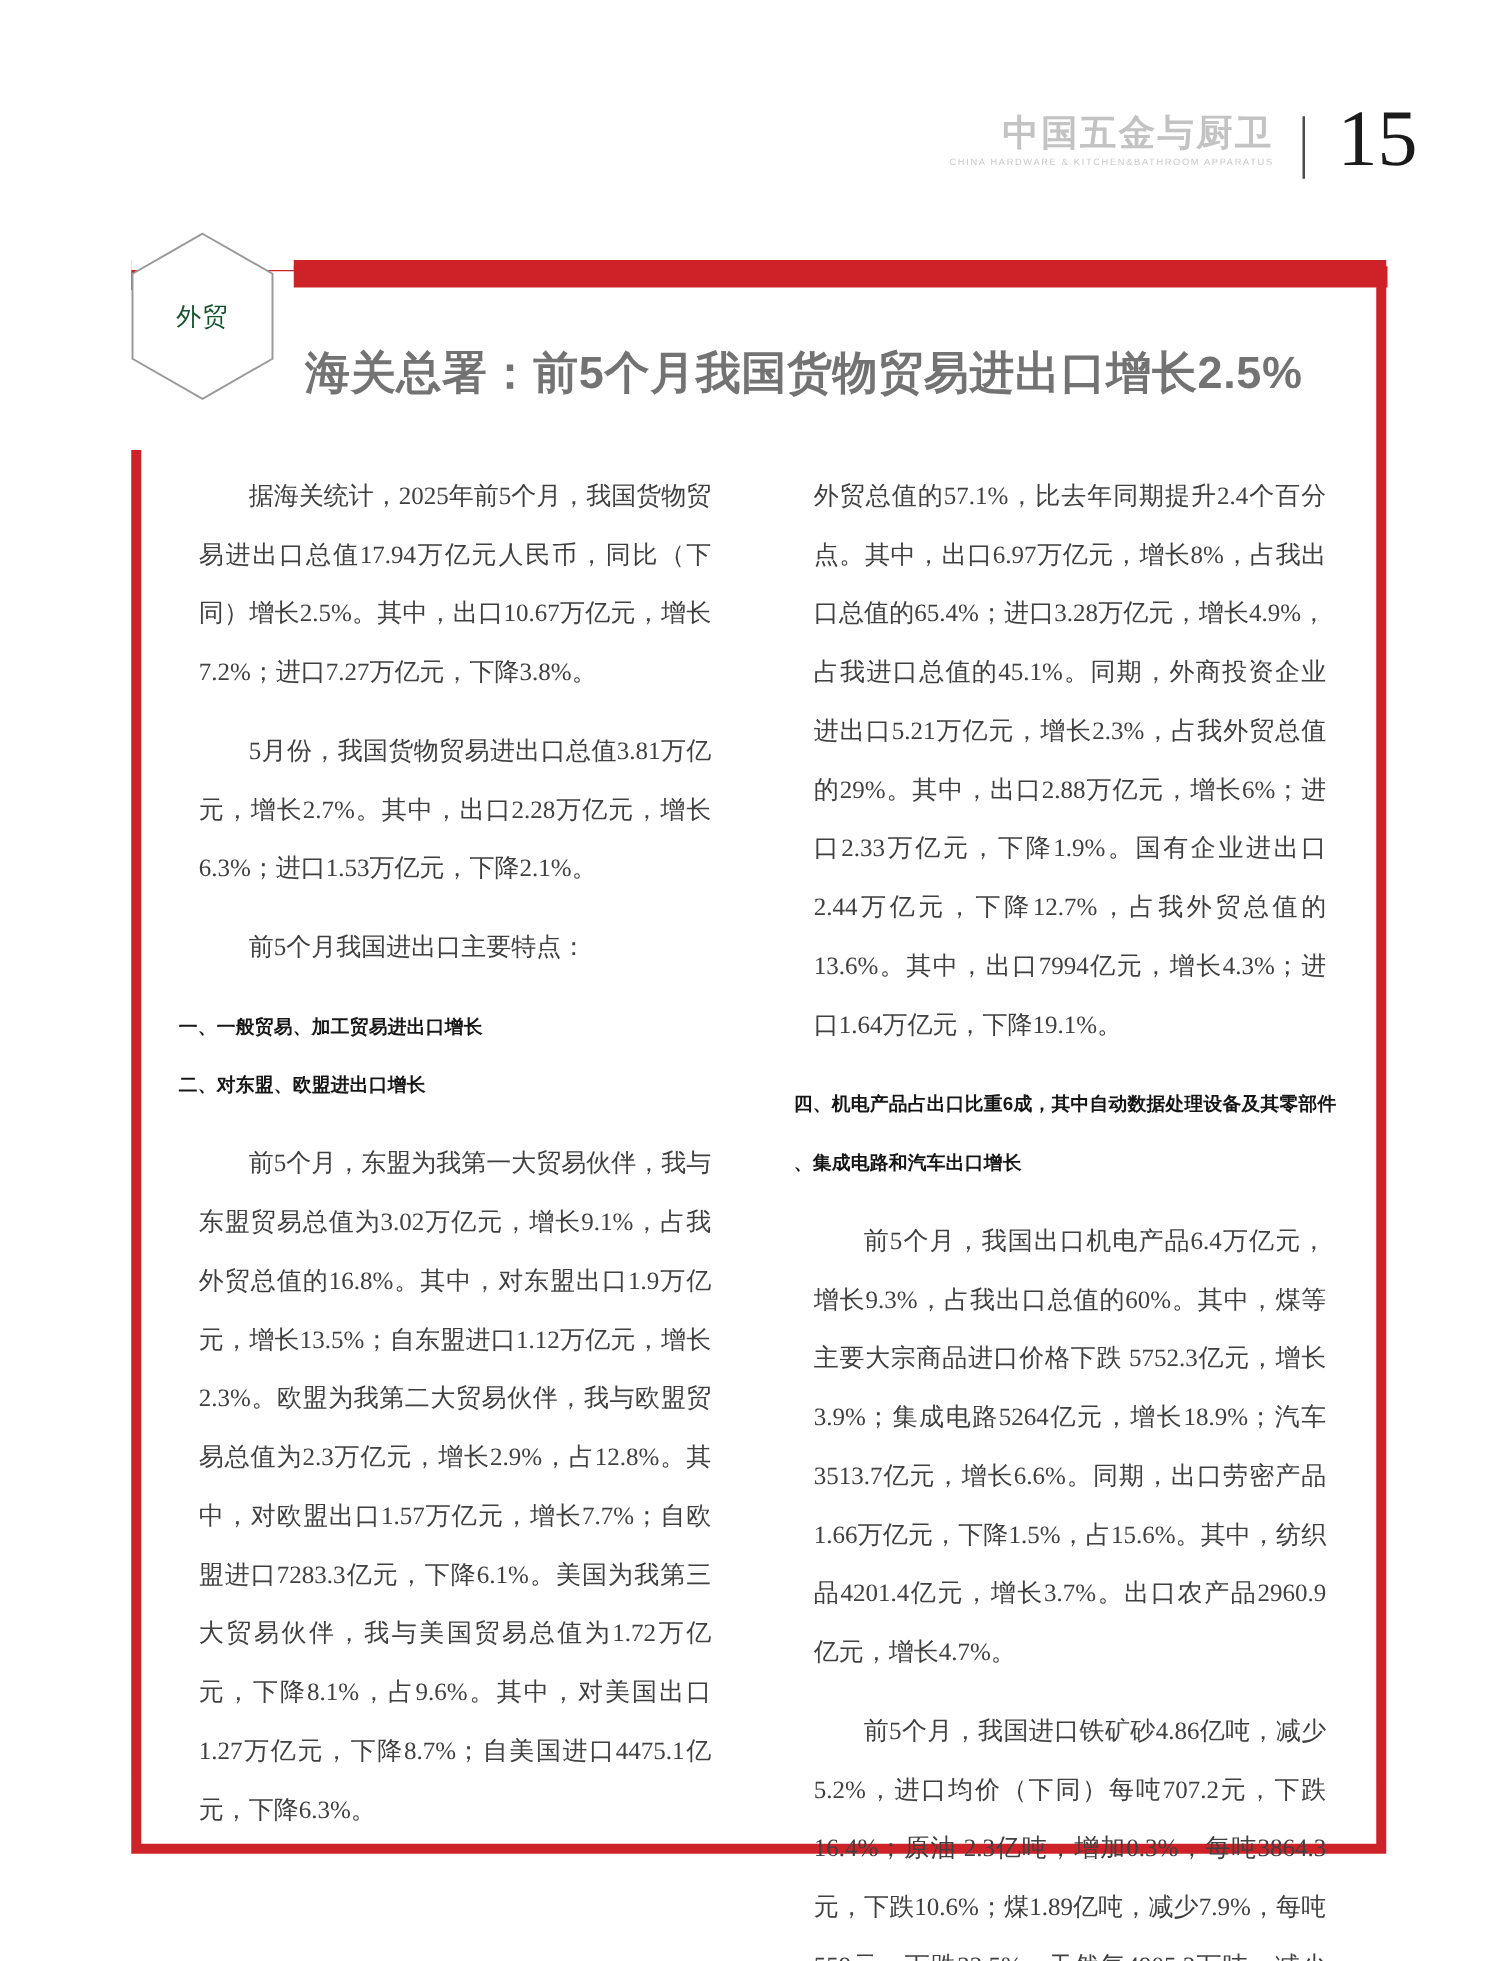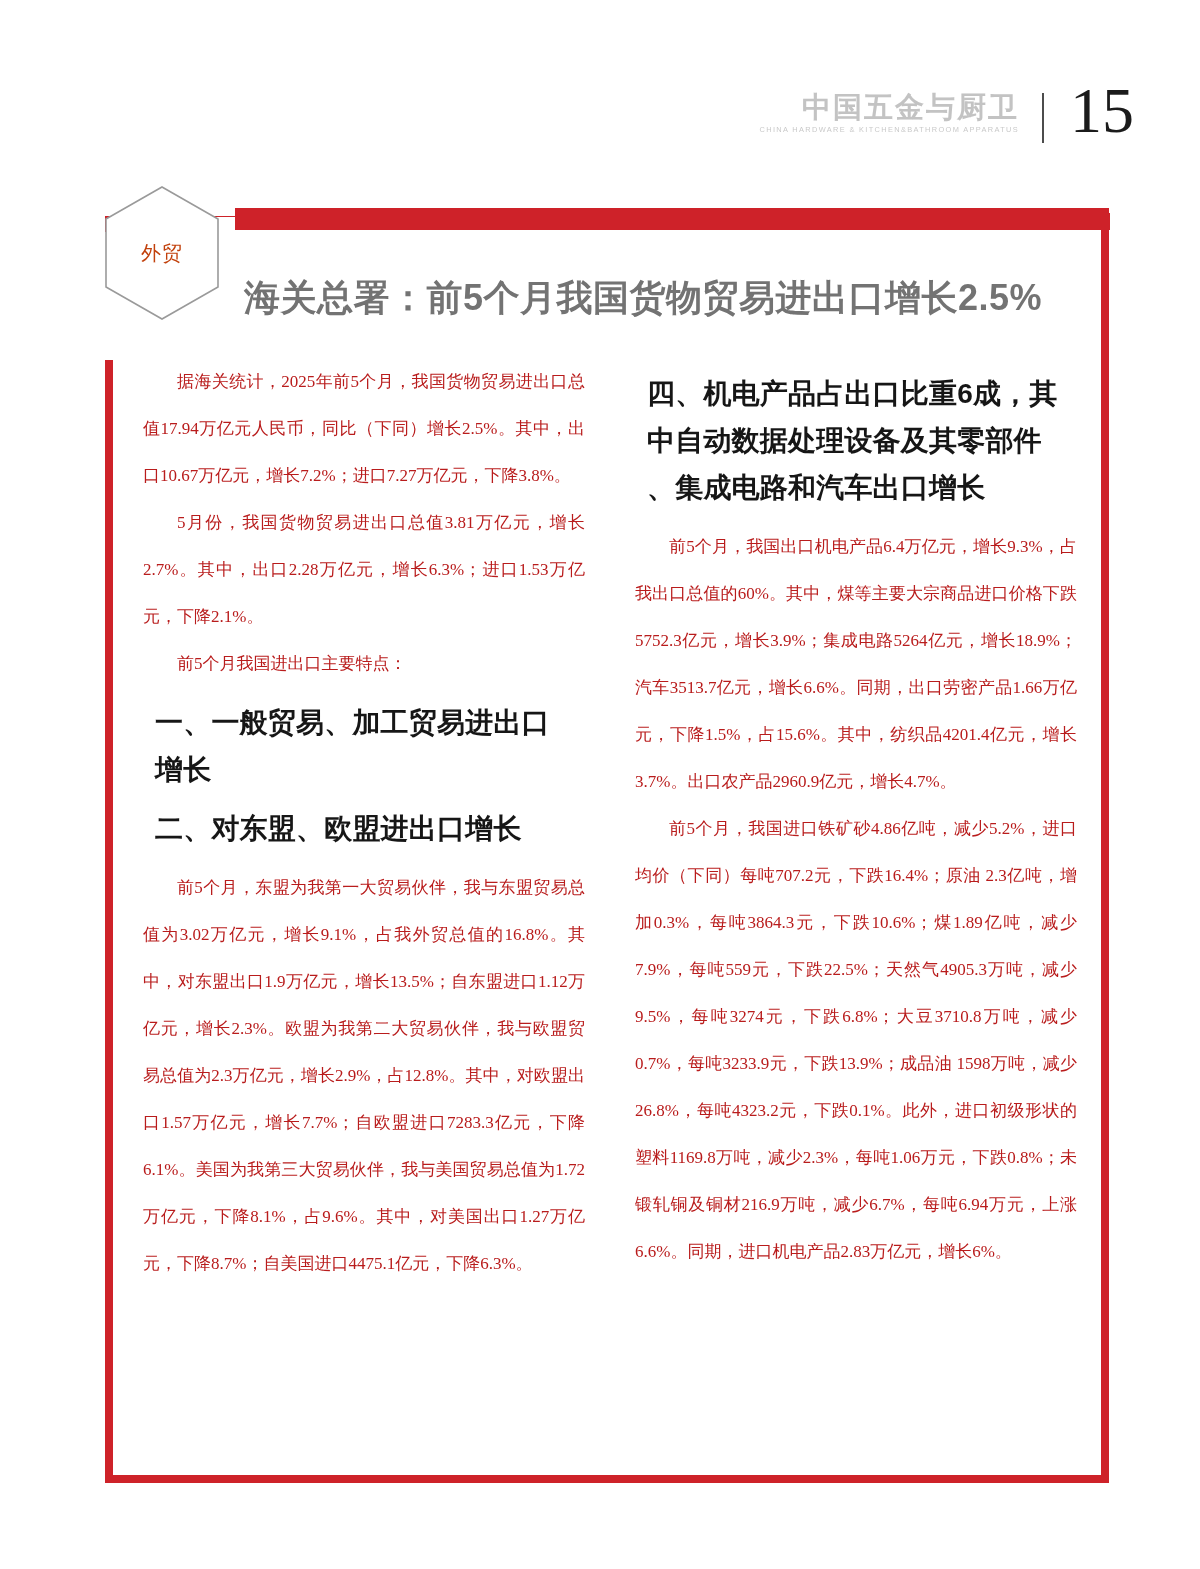--- a/index.html
+++ b/index.html
@@ -109,21 +109,21 @@
     position: absolute;
     left: 0;
     top: 0;
     width: 118px;
     height: 136px;
     display: flex;
     align-items: center;
     justify-content: center;
     font-family: "Liberation Sans", "DejaVu Sans", sans-serif;
     font-size: 20px;
-    color: #c2410c;
+    color: #14532d;
     letter-spacing: 1px;
   }
 
   
   .title-rule {
     position: absolute;
     left: 235px;
     top: 213px;
     width: 875px;
     height: 17px;
@@ -151,36 +151,36 @@
     width: 935px;
     height: 1100px;
     display: flex;
     gap: 50px;
   }
   .column {
     width: 442px;
     flex: 0 0 442px;
   }
   p.body-text {
-    margin: 0;
-    font-size: 17px;
+    margin: 16px;
+    font-size: 20px;
     line-height: 47px;
     text-align: justify;
     text-justify: inter-ideograph;
     text-indent: 2em;
     font-family: "Liberation Serif", "DejaVu Serif", serif;
-    color: #b91c1c;
+    color: #404040;
   }
   p.body-text.flush {
     text-indent: 0;
   }
   h3.section-heading {
-    margin: 12px;
-    font-family: "Liberation Sans", "DejaVu Sans", sans-serif;
-    font-size: 28px;
+    margin: 0;
+    font-family: "Liberation Sans", "DejaVu Sans", sans-serif;
+    font-size: 15px;
     font-weight: bold;
     line-height: 47px;
     color: #161616;
     text-indent: 0;
     letter-spacing: 0.2px;
   }
 </style>
 </head>
 <body>
 
@@ -210,17 +210,18 @@
 <div class="columns">
   <div class="column" id="col-left">
       <p class="body-text">据海关统计，2025年前5个月，我国货物贸易进出口总值17.94万亿元人民币，同比（下同）增长2.5%。其中，出口10.67万亿元，增长7.2%；进口7.27万亿元，下降3.8%。</p>
       <p class="body-text">5月份，我国货物贸易进出口总值3.81万亿元，增长2.7%。其中，出口2.28万亿元，增长6.3%；进口1.53万亿元，下降2.1%。</p>
       <p class="body-text">前5个月我国进出口主要特点：</p>
       <h3 class="section-heading">一、一般贸易、加工贸易进出口增长</h3>
       <h3 class="section-heading">二、对东盟、欧盟进出口增长</h3>
       <p class="body-text">前5个月，东盟为我第一大贸易伙伴，我与东盟贸易总值为3.02万亿元，增长9.1%，占我外贸总值的16.8%。其中，对东盟出口1.9万亿元，增长13.5%；自东盟进口1.12万亿元，增长2.3%。欧盟为我第二大贸易伙伴，我与欧盟贸易总值为2.3万亿元，增长2.9%，占12.8%。其中，对欧盟出口1.57万亿元，增长7.7%；自欧盟进口7283.3亿元，下降6.1%。美国为我第三大贸易伙伴，我与美国贸易总值为1.72万亿元，下降8.1%，占9.6%。其中，对美国出口1.27万亿元，下降8.7%；自美国进口4475.1亿元，下降6.3%。</p>
     </div>
   <div class="column" id="col-right">
+      <p class="body-text flush">外贸总值的57.1%，比去年同期提升2.4个百分点。其中，出口6.97万亿元，增长8%，占我出口总值的65.4%；进口3.28万亿元，增长4.9%，占我进口总值的45.1%。同期，外商投资企业进出口5.21万亿元，增长2.3%，占我外贸总值的29%。其中，出口2.88万亿元，增长6%；进口2.33万亿元，下降1.9%。国有企业进出口2.44万亿元，下降12.7%，占我外贸总值的13.6%。其中，出口7994亿元，增长4.3%；进口1.64万亿元，下降19.1%。</p>
       <h3 class="section-heading">四、机电产品占出口比重6成，其中自动数据处理设备及其零部件 、集成电路和汽车出口增长</h3>
       <p class="body-text">前5个月，我国出口机电产品6.4万亿元，增长9.3%，占我出口总值的60%。其中，煤等主要大宗商品进口价格下跌 5752.3亿元，增长3.9%；集成电路5264亿元，增长18.9%；汽车3513.7亿元，增长6.6%。同期，出口劳密产品1.66万亿元，下降1.5%，占15.6%。其中，纺织品4201.4亿元，增长3.7%。出口农产品2960.9亿元，增长4.7%。</p>
       <p class="body-text">前5个月，我国进口铁矿砂4.86亿吨，减少5.2%，进口均价（下同）每吨707.2元，下跌16.4%；原油 2.3亿吨，增加0.3%，每吨3864.3元，下跌10.6%；煤1.89亿吨，减少7.9%，每吨559元，下跌22.5%；天然气4905.3万吨，减少9.5%，每吨3274元，下跌6.8%；大豆3710.8万吨，减少0.7%，每吨3233.9元，下跌13.9%；成品油 1598万吨，减少26.8%，每吨4323.2元，下跌0.1%。此外，进口初级形状的塑料1169.8万吨，减少2.3%，每吨1.06万元，下跌0.8%；未锻轧铜及铜材216.9万吨，减少6.7%，每吨6.94万元，上涨6.6%。同期，进口机电产品2.83万亿元，增长6%。</p>
     </div>
 </div>
 
 </body></html>

